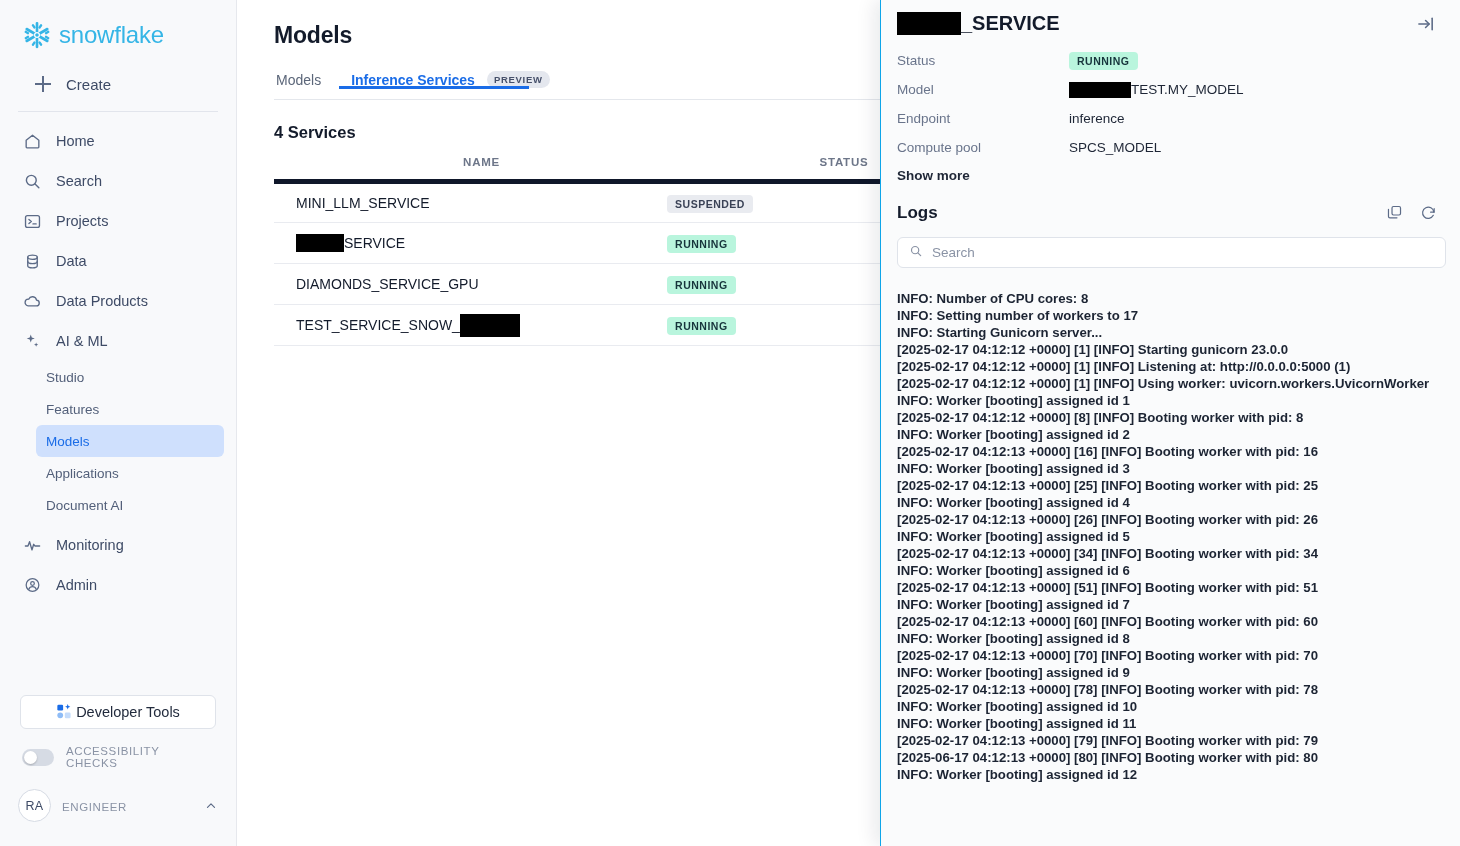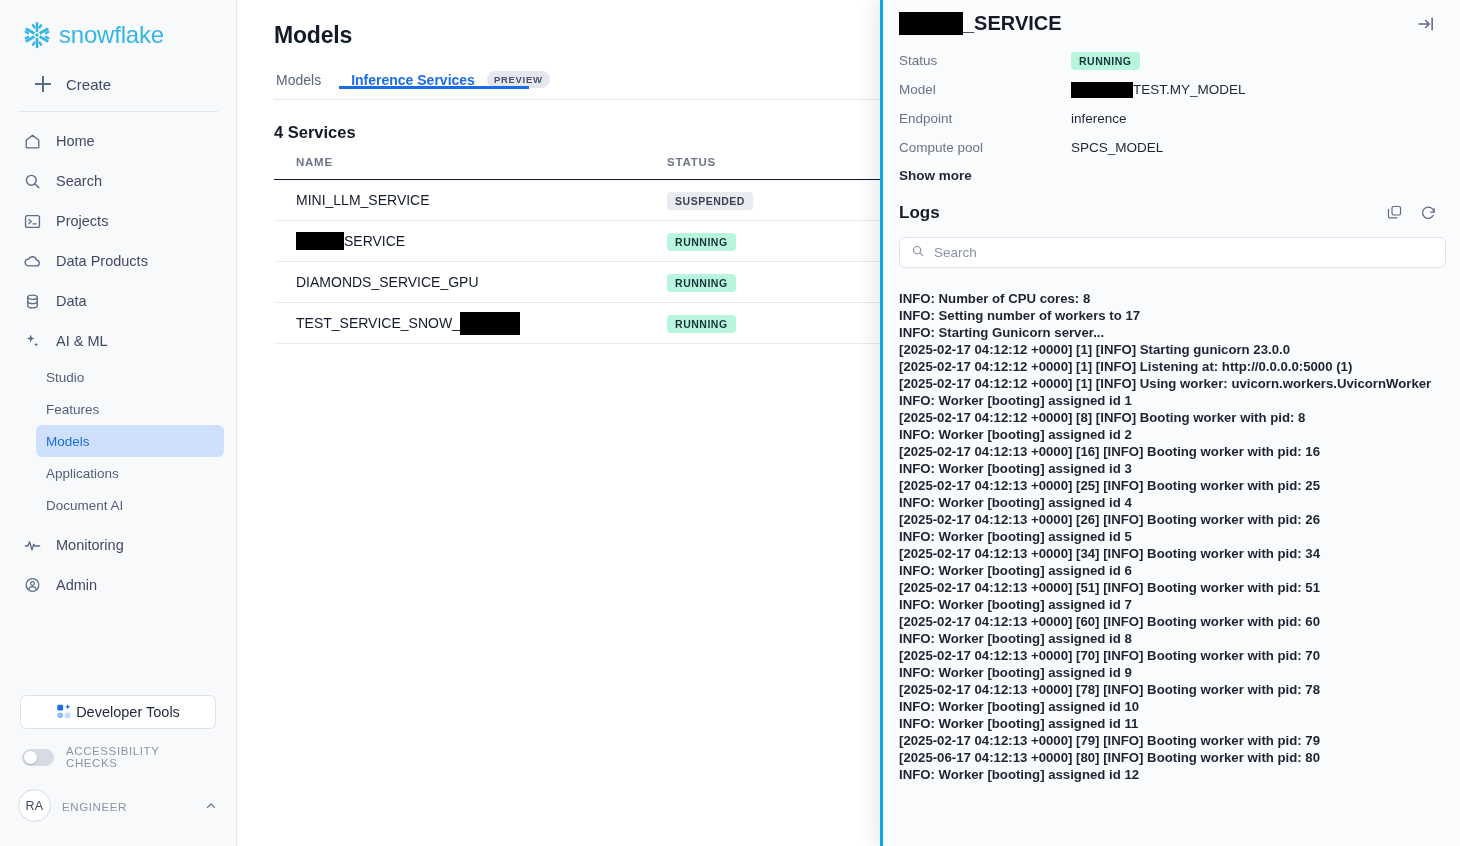--- a/index.html
+++ b/index.html
@@ -104,42 +104,42 @@
   .tab-group .tab { padding-bottom: 0; }
   .preview-pill {
     font-size: 9.5px; letter-spacing: .7px; color: #46506a; background: #e4e7ee;
     padding: 3px 7px; border-radius: 10px; font-weight: 600;
   }
 
   .services-count { font-size: 16.5px; font-weight: 700; color: #131b2b; margin-top: 23px; }
 
   table.services { width: 1140px; border-collapse: collapse; margin-top: 14px; table-layout: fixed; }
   table.services th {
-    text-align: left; font-size: 11.5px; letter-spacing: .75px; color: #6d7689; font-weight: 600;
-    padding: 0 0 11px 0; border-bottom: 1px solid #0f172a;
+    text-align: center; font-size: 11.5px; letter-spacing: .75px; color: #6d7689; font-weight: 600;
+    padding: 0 0 11px 0; border-bottom: 5px solid #0f172a;
   }
   table.services td { padding: 0; border-bottom: 1px solid #e9ebf0; height: 41px; vertical-align: middle; }
   .col-name { width: 300px; padding-left: 22px !important; }
   .col-status { width: 270px; }
   .col-served { width: 300px; }
   .cell-name { font-size: 14px; color: #131b2b; display: flex; align-items: center; }
   .cell-served { font-size: 13.5px; color: #5c6880; display: flex; align-items: center; }
   .redact { background: #000; display: inline-block; vertical-align: middle; }
 
   .badge {
     display: inline-block; font-size: 10.5px; font-weight: 600; letter-spacing: .5px;
     padding: 3px 8px; border-radius: 4px;
   }
   .badge.running { background: #b9f5dd; color: #16343b; }
   .badge.suspended { background: #e9ebf0; color: #3a4256; }
 
   
   .panel {
     position: absolute; top: 0; right: 0; width: 580px; height: 846px;
-    background: #fafbfc; border-left: 3px solid #0ea5e9;
+    background: #fafbfc; border-left: 1px solid #0ea5e9;
     box-shadow: -6px 0 18px rgba(16,24,40,.09);
     display: flex; flex-direction: column; overflow: hidden;
   }
   .panel-head { display: flex; align-items: flex-start; justify-content: space-between; padding: 12px 22px 0 16px; }
   .panel-title { font-size: 20px; font-weight: 700; color: #131b2b; display: flex; align-items: center; }
   .panel-title .redact { height: 23px; width: 64px; }
   .collapse-btn { width: 24px; height: 24px; cursor: pointer; display: flex; align-items: center; justify-content: center; }
 
   .meta { padding: 10px 16px 0 16px; }
   .meta-row { display: flex; align-items: center; min-height: 29px; }
@@ -233,36 +233,36 @@
         <svg width="19" height="19" viewBox="0 0 24 24" fill="none" stroke="#5c6b87" stroke-width="1.7" stroke-linecap="round" stroke-linejoin="round">
             <rect x="3.2" y="4.5" width="17.6" height="15" rx="2.4"></rect>
             <path d="M7.5 9.5 10.5 12l-3 2.5M12.6 15h4"></path>
           </svg>
       </span>
       <span class="nav-label">Projects</span>
     </div>
 
     <div class="nav-item">
       <span class="nav-icon">
-        <svg width="19" height="19" viewBox="0 0 24 24" fill="none" stroke="#5c6b87" stroke-width="1.7" stroke-linecap="round" stroke-linejoin="round">
-            <path d="M6.5 17.5h10.2a3.6 3.6 0 0 0 .4-7.2 5.2 5.2 0 0 0-9.9-1.2 3.7 3.7 0 0 0-.7 8.4z"></path>
-          </svg>
-      </span>
-      <span class="nav-label">Data Products</span>
-    </div>
-
-    <div class="nav-item">
-      <span class="nav-icon">
         <svg width="19" height="19" viewBox="0 0 24 24" fill="none" stroke="#5c6b87" stroke-width="1.7" stroke-linecap="round">
             <ellipse cx="12" cy="6.6" rx="6" ry="2.7"></ellipse>
             <path d="M6 6.6v10.8c0 1.5 2.7 2.7 6 2.7s6-1.2 6-2.7V6.6"></path>
             <path d="M6 12c0 1.5 2.7 2.7 6 2.7s6-1.2 6-2.7"></path>
           </svg>
       </span>
       <span class="nav-label">Data</span>
+    </div>
+
+    <div class="nav-item">
+      <span class="nav-icon">
+        <svg width="19" height="19" viewBox="0 0 24 24" fill="none" stroke="#5c6b87" stroke-width="1.7" stroke-linecap="round" stroke-linejoin="round">
+            <path d="M6.5 17.5h10.2a3.6 3.6 0 0 0 .4-7.2 5.2 5.2 0 0 0-9.9-1.2 3.7 3.7 0 0 0-.7 8.4z"></path>
+          </svg>
+      </span>
+      <span class="nav-label">Data Products</span>
     </div>
 
     <div class="nav-item">
       <span class="nav-icon">
         <svg width="19" height="19" viewBox="0 0 24 24" fill="#5c6b87">
             <path d="M9.8 3.2 11.1 7l3.8 1.3-3.8 1.3-1.3 3.8-1.3-3.8L4.7 8.3 8.5 7z"></path>
             <path d="M16.6 13.3l.7 2 2 .7-2 .7-.7 2-.7-2-2-.7 2-.7z"></path>
           </svg>
       </span>
       <span class="nav-label">AI &amp; ML</span>

